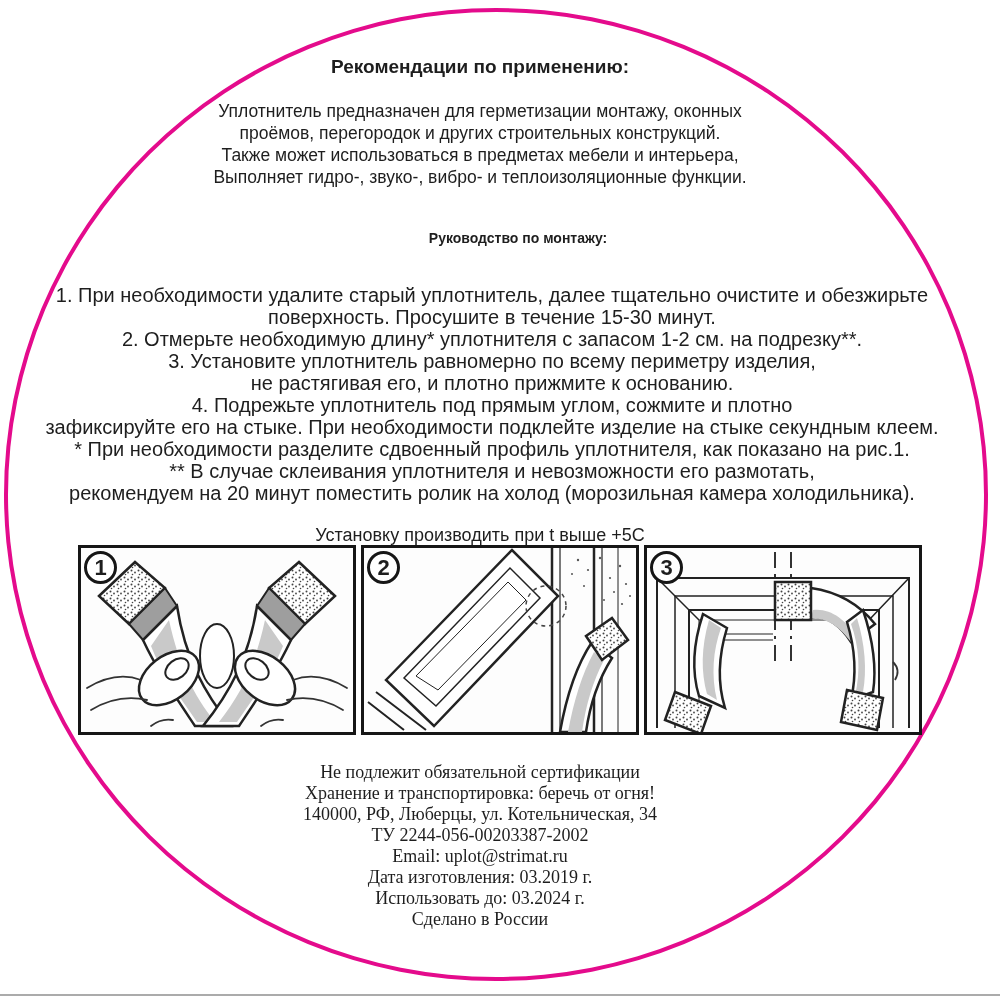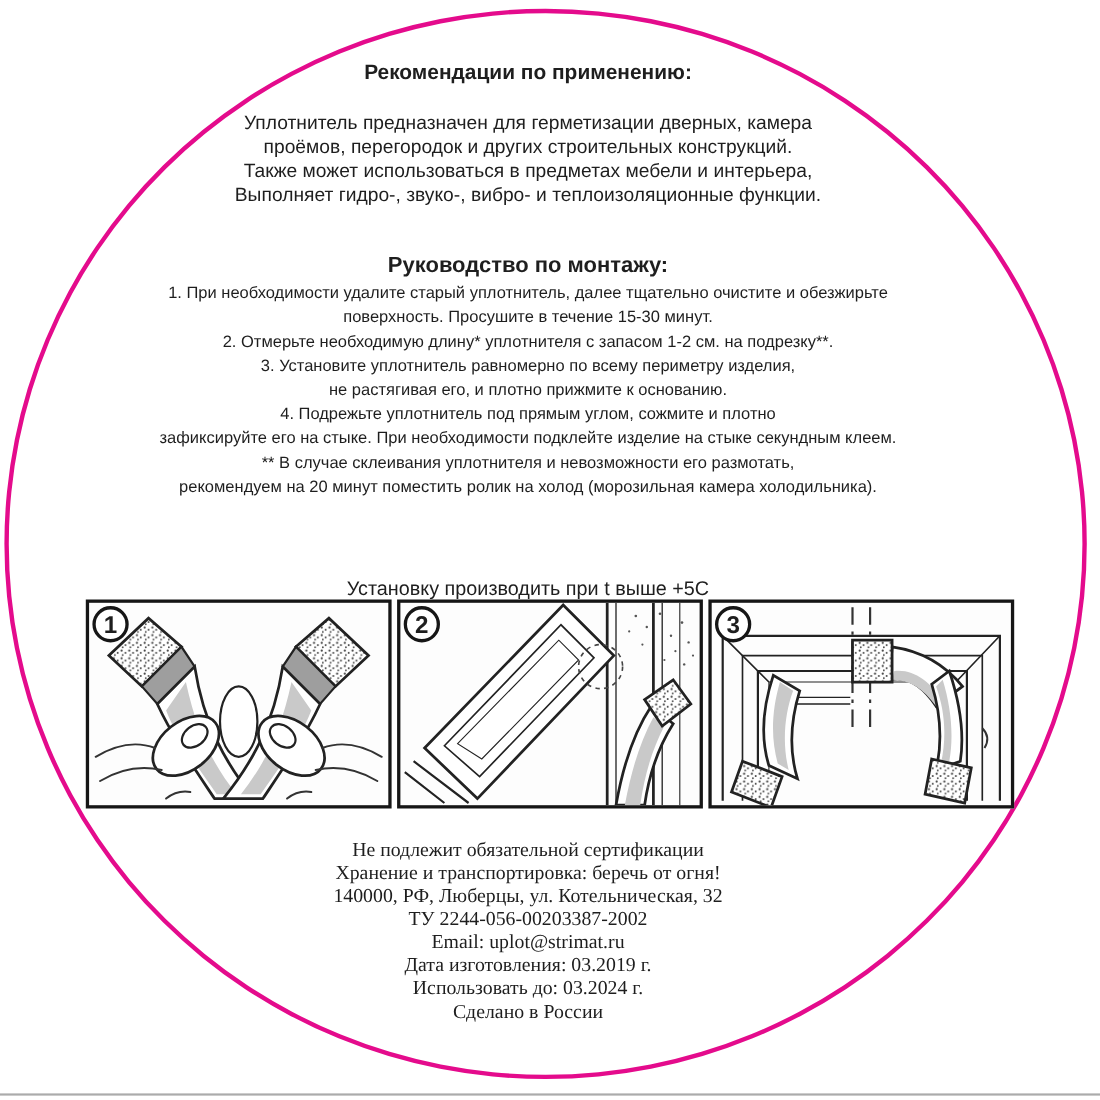--- a/index.html
+++ b/index.html
@@ -9,22 +9,22 @@
     color:#1e1e1e;overflow:hidden;
   }
   .circle{
     position:absolute;left:4px;top:8px;width:984px;height:973px;
     border:4px solid #e40b8c;border-radius:50%;box-sizing:border-box;
     pointer-events:none;
   }
   .ctext{position:absolute;left:0;width:960px;text-align:center;}
   .rec-title{top:56px;font-size:19px;font-weight:bold;}
   .rec-body{top:100px;font-size:17.5px;line-height:22px;}
-  .inst-title{top:230px;font-size:20px;font-weight:bold;}
-  .inst-body{top:256px;font-size:15px;line-height:22px;}
+  .inst-title{top:230px;font-size:14px;font-weight:bold;padding-left:38px;}
+  .inst-body{top:284px;font-size:20px;line-height:22px;padding-left:12px;}
   .temp-note{top:501px;font-size:18px;margin-top:24px;}
   .panels{
     position:absolute;top:545px;left:0;width:1000px;
     display:flex;justify-content:center;gap:5px;
   }
   .panel{
     position:relative;width:278px;height:190px;box-sizing:border-box;
     border:3px solid #161616;background:#fdfdfd;
   }
   .badge{
@@ -41,36 +41,37 @@
   }
 </style>
 </head>
 <body>
 
 <div class="circle"></div>
 
 <div class="ctext rec-title">Рекомендации по применению:</div>
 
 <div class="ctext rec-body">
-  <div>Уплотнитель предназначен для герметизации дверных, камера</div>
+  <div>Уплотнитель предназначен для герметизации монтажу, оконных</div>
   <div>проёмов, перегородок и других строительных конструкций.</div>
   <div>Также может использоваться в предметах мебели и интерьера,</div>
   <div>Выполняет гидро-, звуко-, вибро- и теплоизоляционные функции.</div>
 </div>
 
 <div class="ctext inst-title">Руководство по монтажу:</div>
 
 <div class="ctext inst-body">
   <div>1. При необходимости удалите старый уплотнитель, далее тщательно очистите и обезжирьте</div>
   <div>поверхность. Просушите в течение 15-30 минут.</div>
   <div>2. Отмерьте необходимую длину* уплотнителя с запасом 1-2 см. на подрезку**.</div>
   <div>3. Установите уплотнитель равномерно по всему периметру изделия,</div>
   <div>не растягивая его, и плотно прижмите к основанию.</div>
   <div>4. Подрежьте уплотнитель под прямым углом, сожмите и плотно</div>
   <div>зафиксируйте его на стыке. При необходимости подклейте изделие на стыке секундным клеем.</div>
+  <div>* При необходимости разделите сдвоенный профиль уплотнителя, как показано на рис.1.</div>
   <div>** В случае склеивания уплотнителя и невозможности его размотать,</div>
   <div>рекомендуем на 20 минут поместить ролик на холод (морозильная камера холодильника).</div>
 </div>
 
 <div class="ctext temp-note">Установку производить при t выше +5С</div>
 
 <div class="panels">
 
   <div class="panel">
     <div class="badge">
@@ -204,21 +205,21 @@
         <path d="M246,114 q8,8 2,18" fill="none" stroke="#333" stroke-width="1.8"></path>
       </g>
     </svg>
   </div>
 
 </div>
 
 <div class="ctext footer">
   <div>Не подлежит обязательной сертификации</div>
   <div>Хранение и транспортировка: беречь от огня!</div>
-  <div>140000, РФ, Люберцы, ул. Котельническая, 32</div>
+  <div>140000, РФ, Люберцы, ул. Котельническая, 34</div>
   <div>ТУ 2244-056-00203387-2002</div>
   <div>Email: uplot@strimat.ru</div>
   <div>Дата изготовления: 03.2019 г.</div>
   <div>Использовать до: 03.2024 г.</div>
   <div>Сделано в России</div>
 </div>
 
 <div class="bottom-line"></div>
 
 </body></html>

